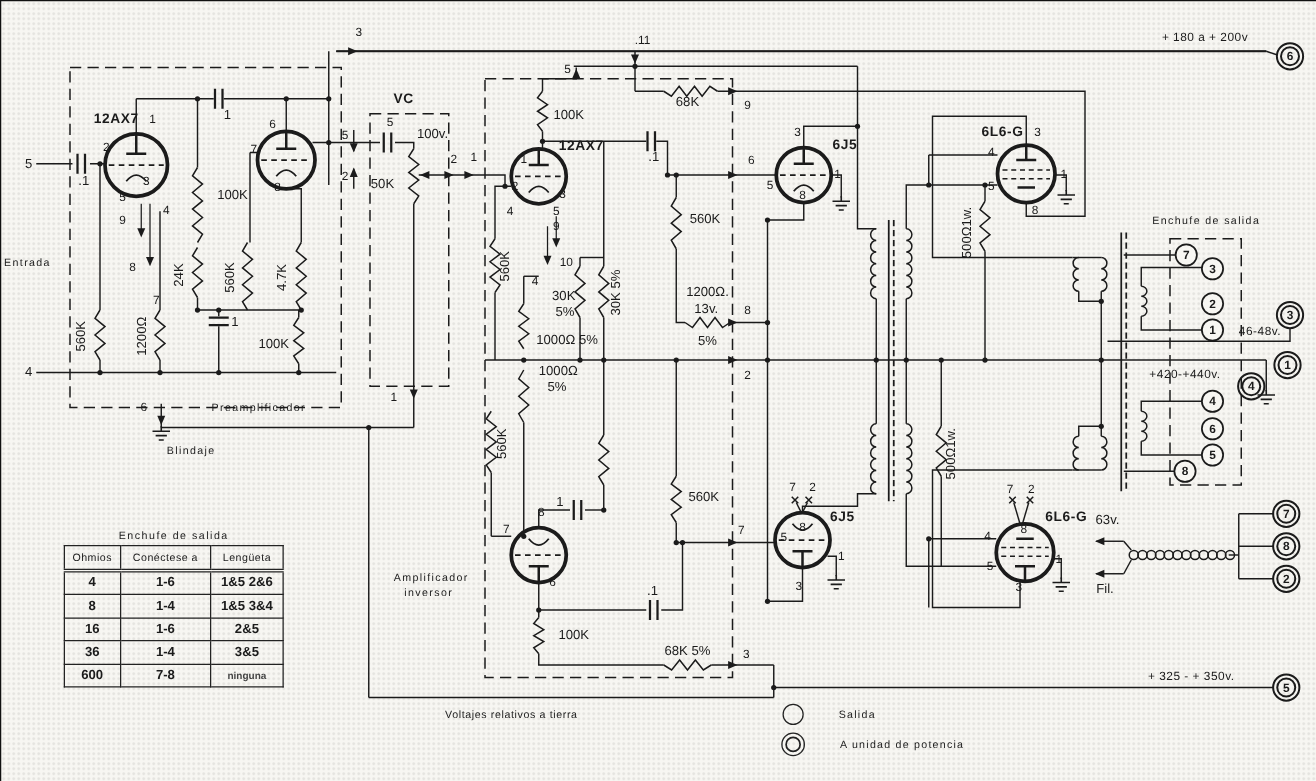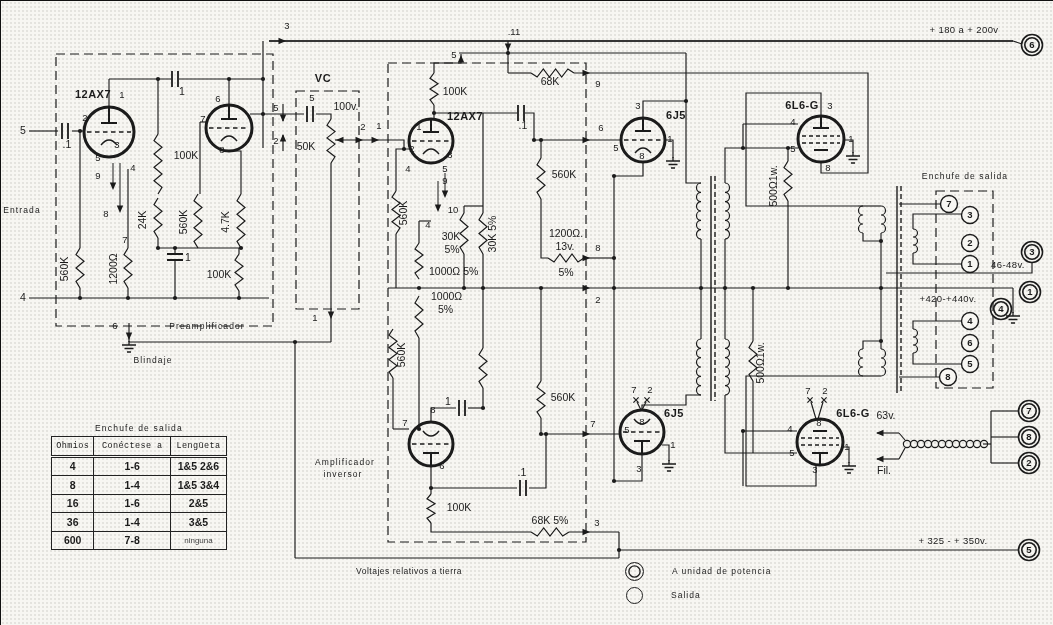--- a/index.html
+++ b/index.html
@@ -20,23 +20,23 @@
   text.s{font-size:9.5px;letter-spacing:.4px;}
   text.term{font-size:9.5px;font-weight:bold;}
   .overlay{position:absolute;}
   
   .tbl-wrap{left:50px;top:422px;width:176px;}
   .tbl-title{text-align:center;font-size:8.5px;letter-spacing:1.2px;margin-bottom:3px;}
   table.socket{border-collapse:collapse;width:100%;background:transparent;}
   table.socket th, table.socket td{
     border:1.6px solid #222;text-align:center;font-size:10px;padding:0;height:17.5px;
   }
-  table.socket th{font-size:8.5px;font-weight:normal;letter-spacing:.4px;border-bottom:3px double #222;font-family:Liberation Mono, monospace;}
+  table.socket th{font-size:8.5px;font-weight:normal;letter-spacing:.4px;border-bottom:3px double #222;}
   table.socket td{font-size:10.5px;font-weight:bold;}
-  table.socket td.lite{font-weight:normal;font-size:8px;color:#444;}
+  table.socket td.lite{font-weight:bold;font-size:8px;color:#444;}
   
   .notes{left:355px;top:565px;width:300px;font-size:8.5px;line-height:11.6px;letter-spacing:.5px;}
   
   .legend{left:618px;top:558px;width:220px;font-size:8.5px;letter-spacing:1px;}
   .legend-row{display:flex;align-items:center;height:24px;}
   .lg-circle{width:15px;height:15px;border:1.4px solid #222;border-radius:50%;margin-left:7px;}
   .lg-circle.dbl{width:17px;height:17px;border:1.6px solid #222;box-shadow:inset 0 0 0 2.2px #f7f6f2, inset 0 0 0 3.6px #222;margin-left:6px;}
   .lg-label{margin-left:28px;}
 </style>
 </head>
@@ -573,21 +573,21 @@
         </tbody>
       </table>
   </div>
 
   <div class="overlay notes">
     <div>Voltajes relativos a tierra</div>
   </div>
 
   <div class="overlay legend">
     <div class="legend-row">
+      <span class="lg-circle"></span>
+      <span class="lg-label">Salida</span>
+    </div>
+    <div class="legend-row">
       <span class="lg-circle dbl"></span>
       <span class="lg-label">A unidad de potencia</span>
-    </div>
-    <div class="legend-row">
-      <span class="lg-circle"></span>
-      <span class="lg-label">Salida</span>
     </div>
   </div>
 </div>
 
 </body></html>

